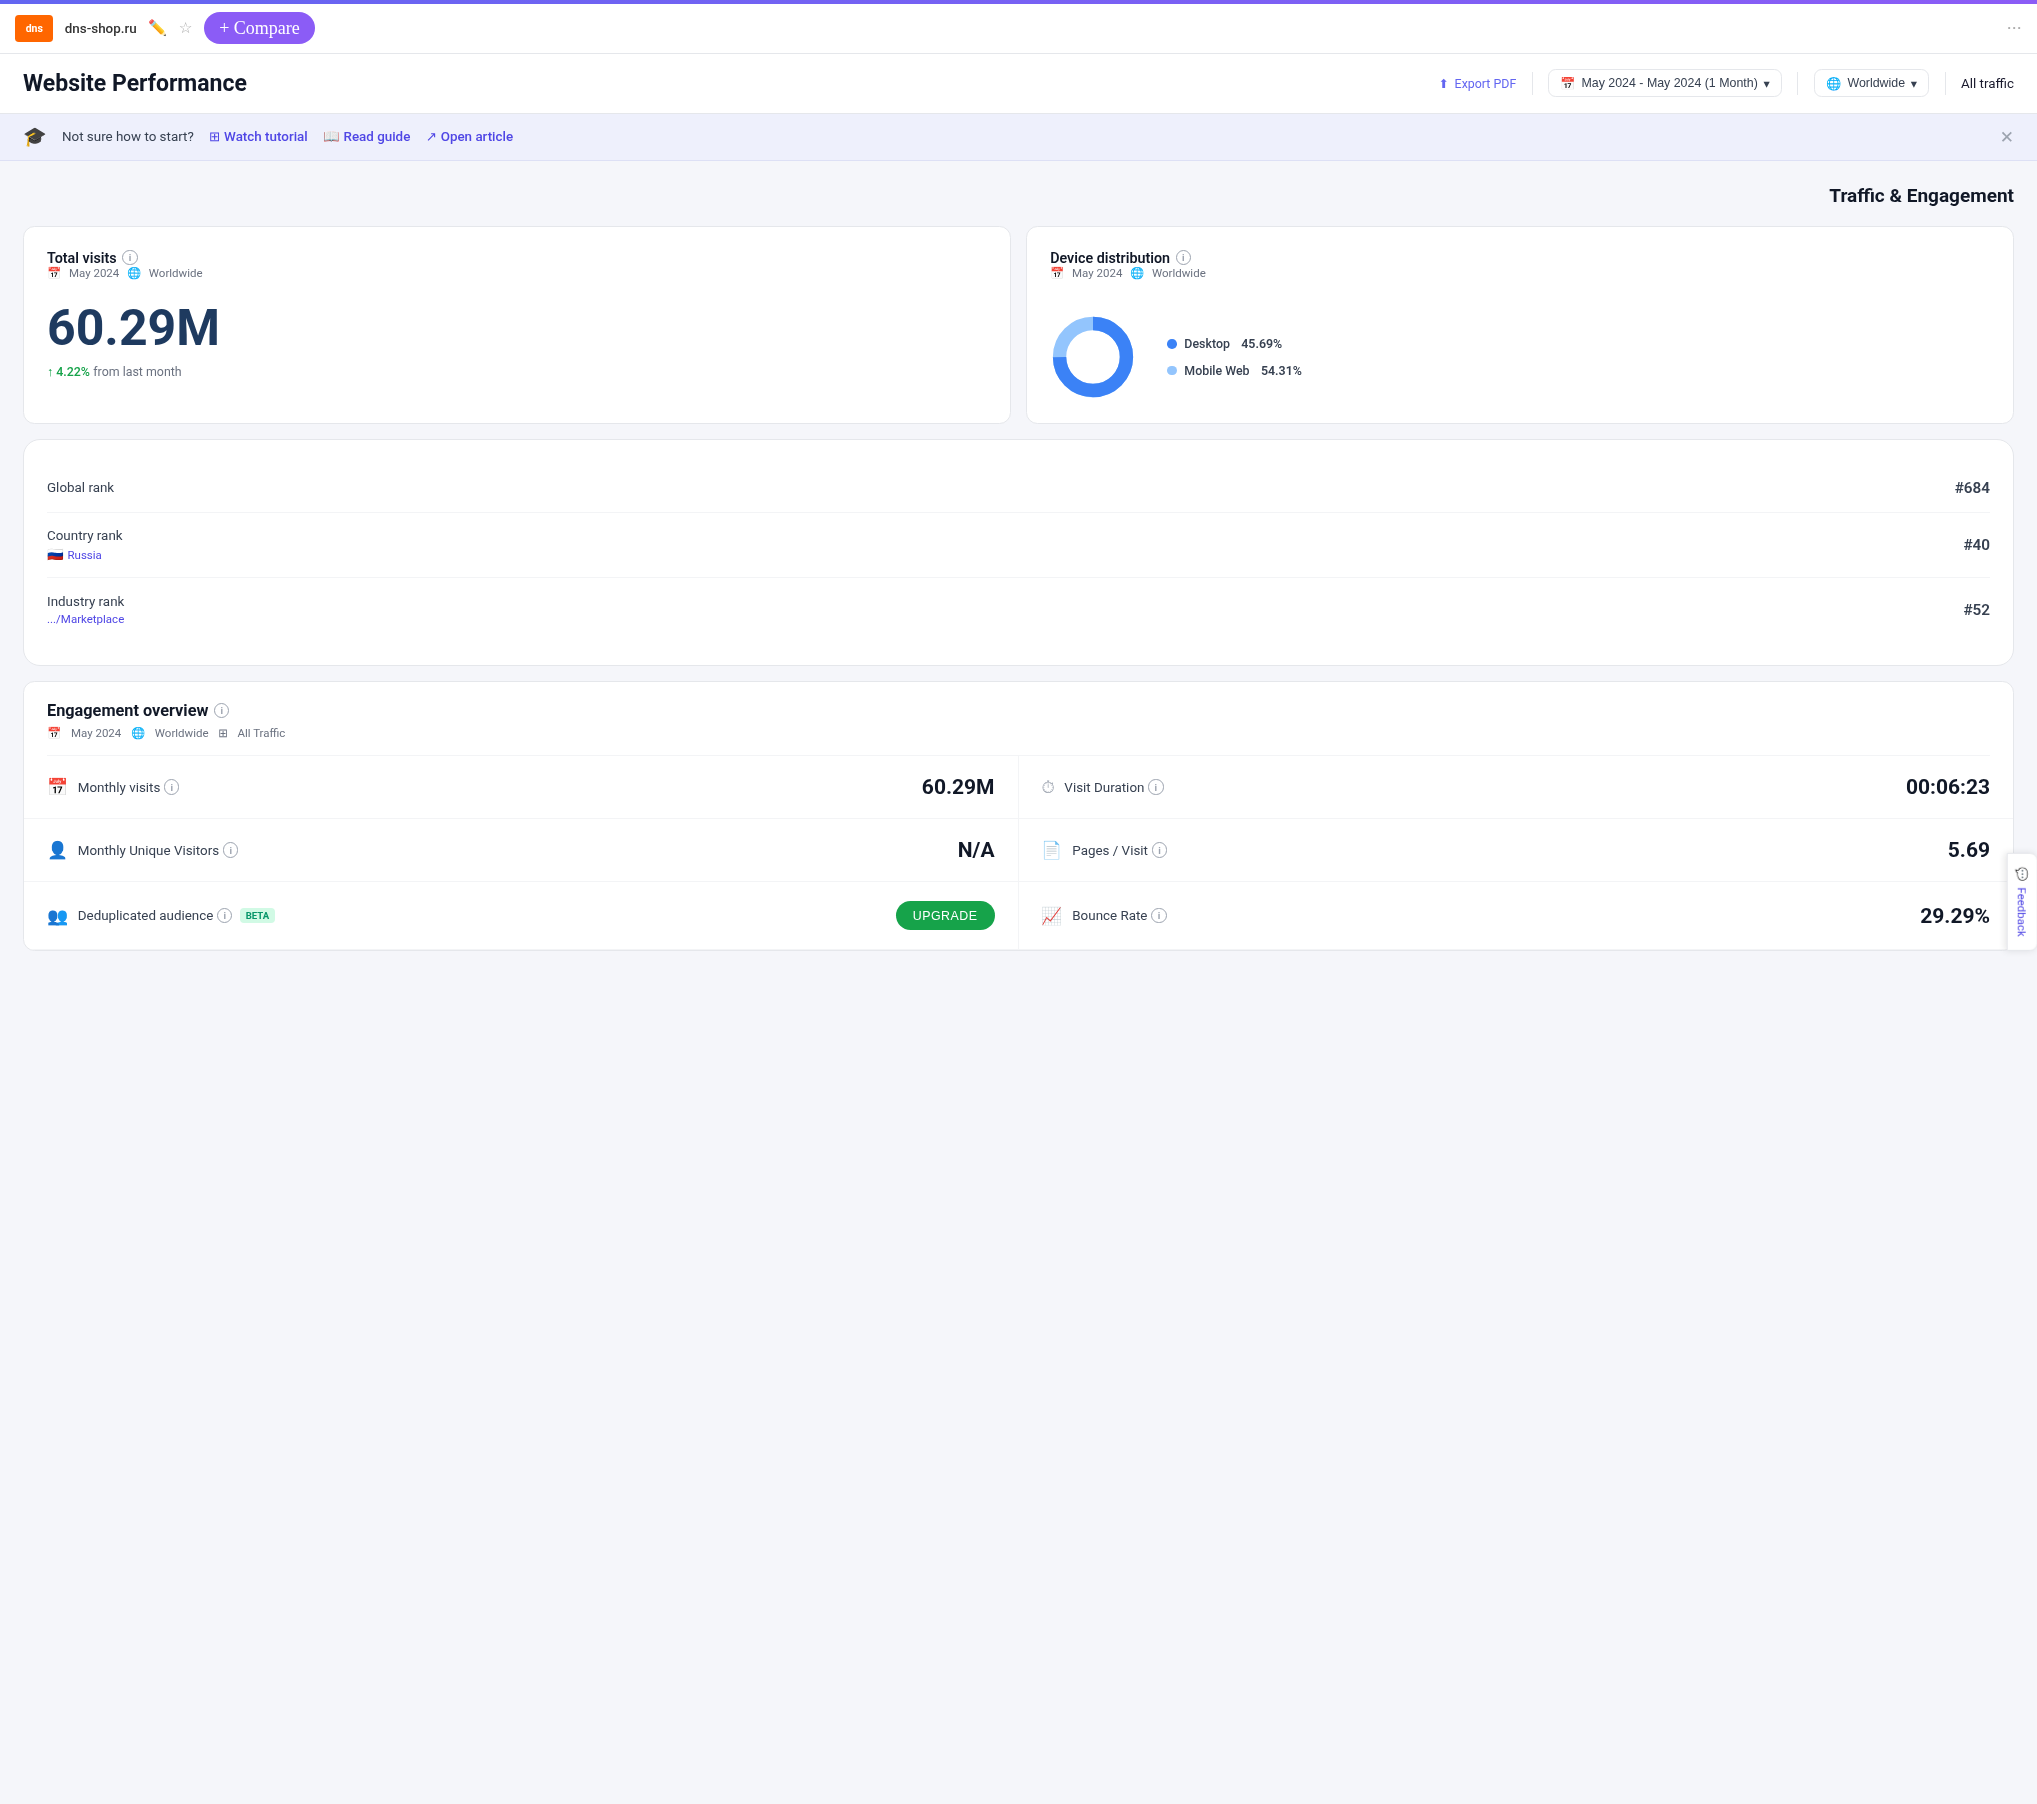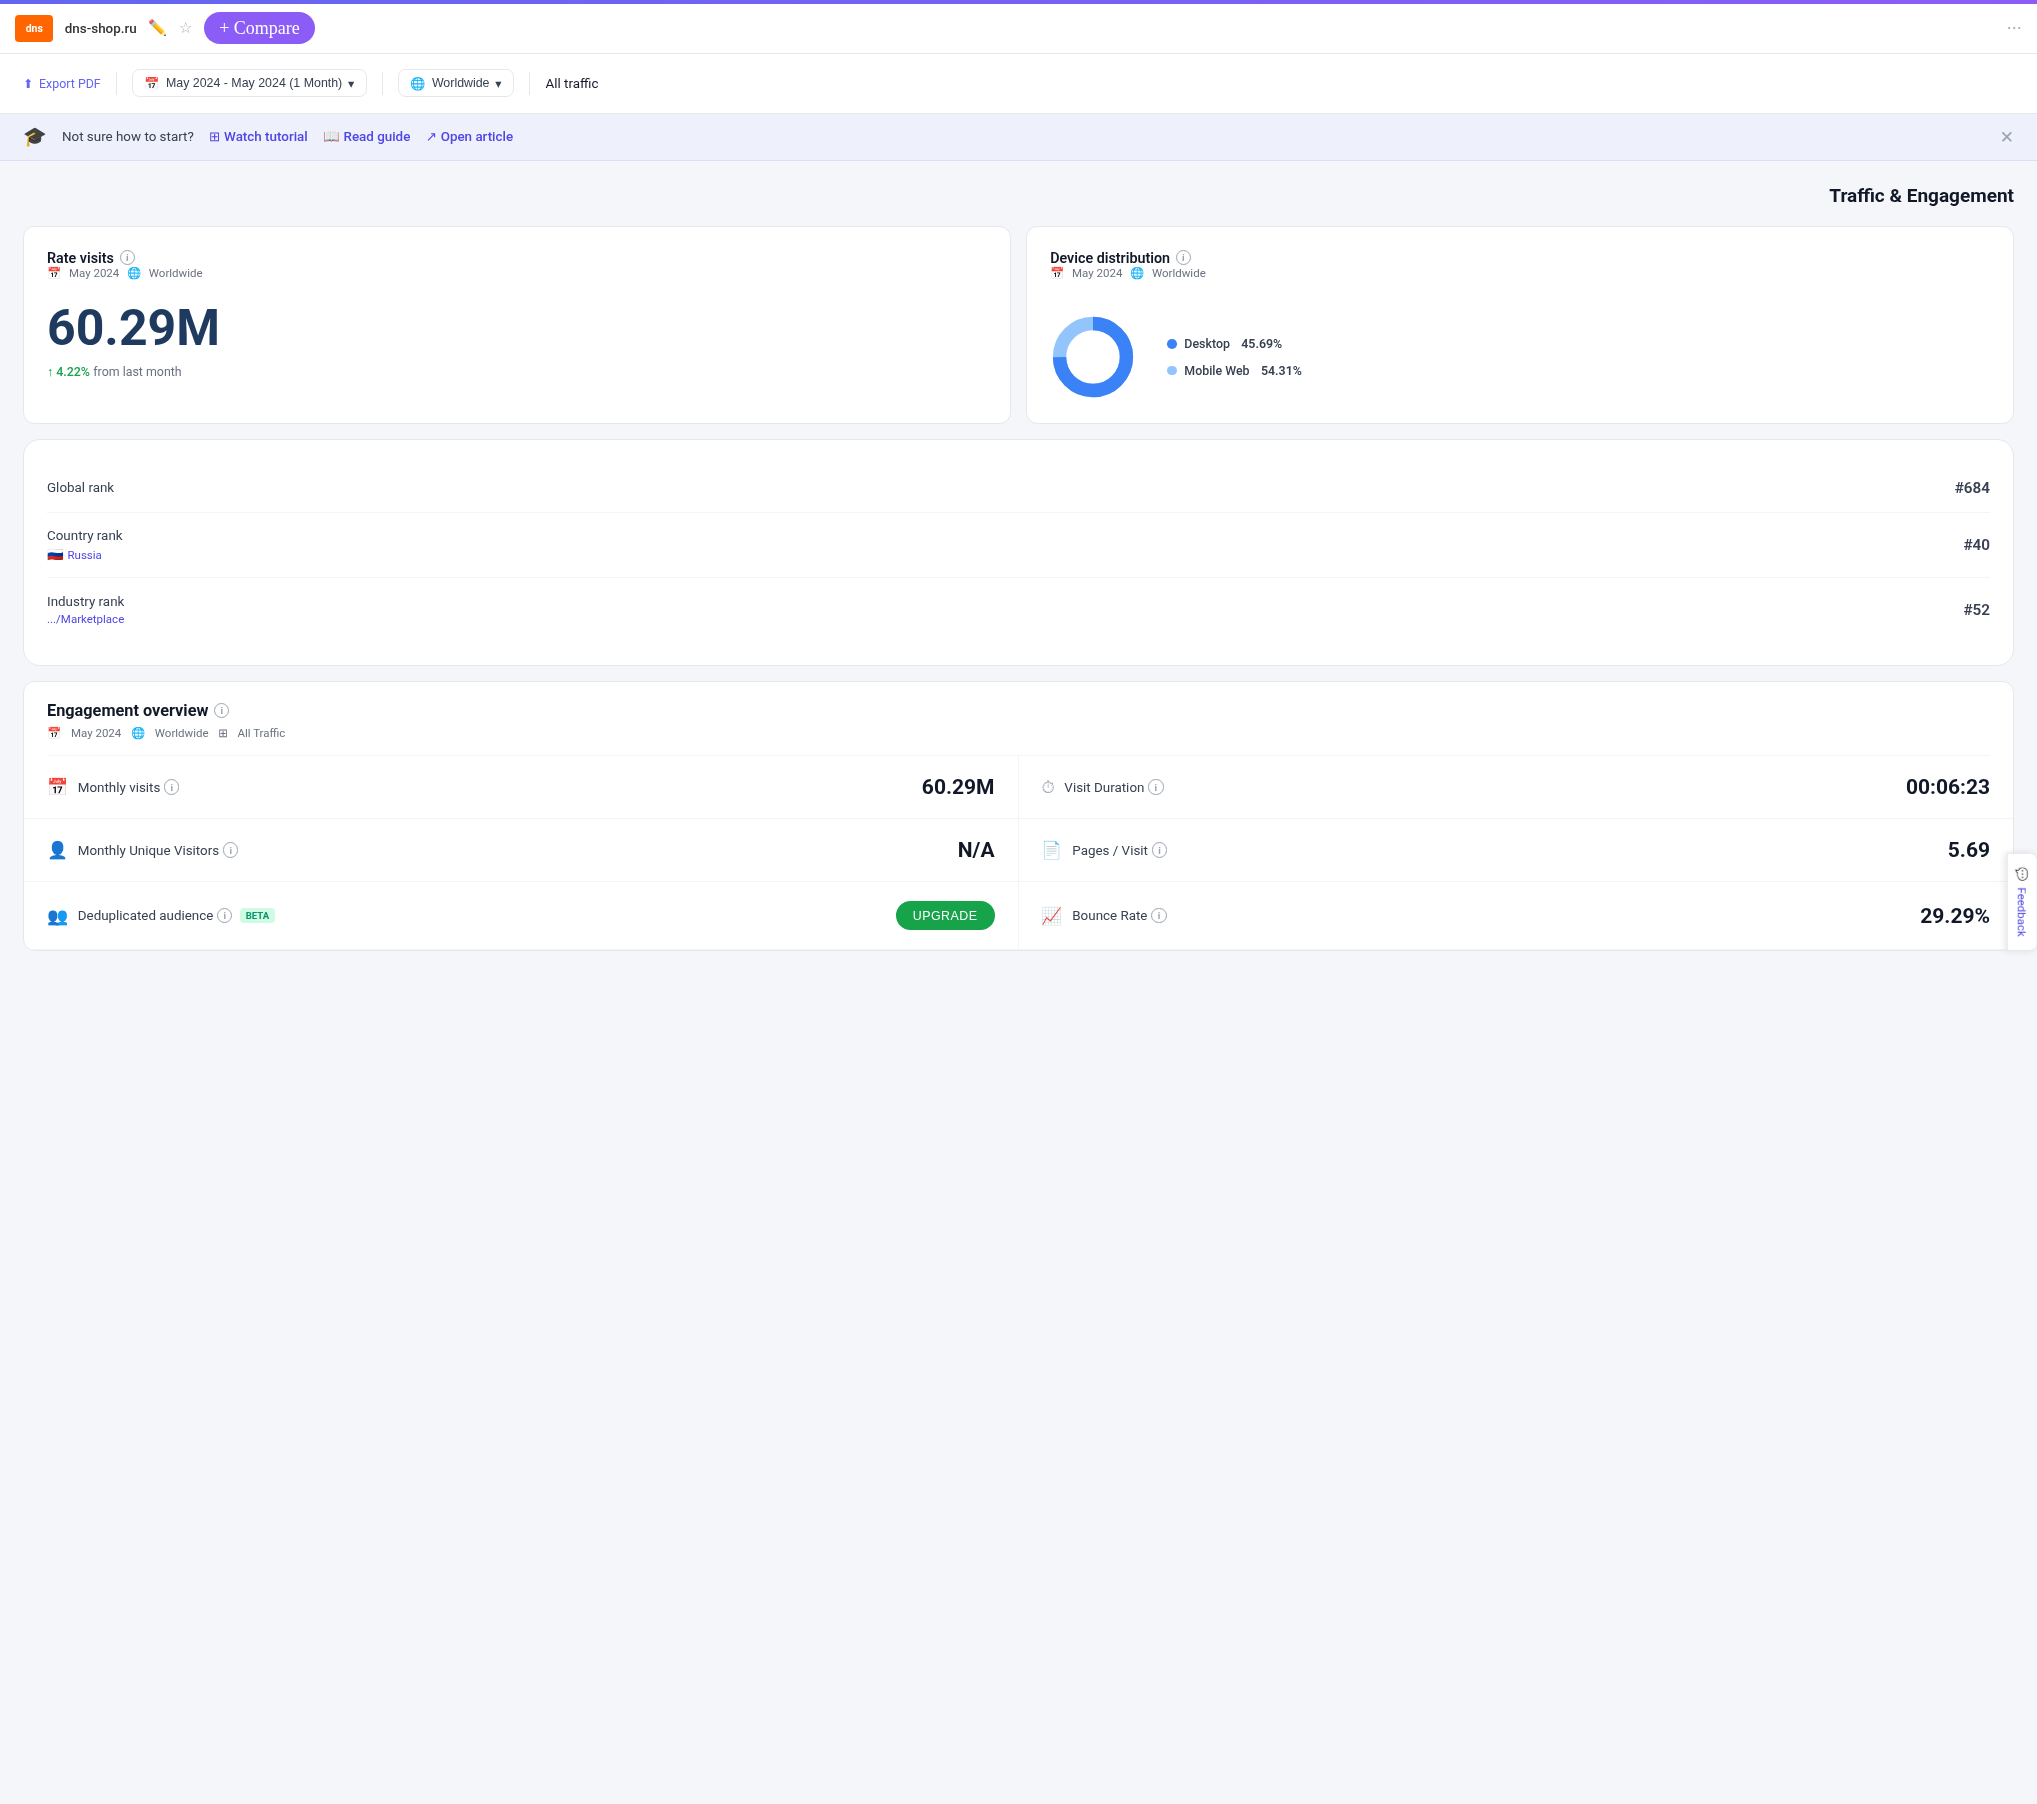--- a/index.html
+++ b/index.html
@@ -258,20 +258,21 @@
 <div class="browser-bar">
   <div class="site-favicon">dns</div>
   <span class="site-url">dns-shop.ru</span>
   <span class="edit-icon">✏️</span>
   <span class="star-icon">☆</span>
   <button class="compare-btn">+ Compare</button>
   <span class="more-dots">···</span>
 </div>
 
 <div class="page-header">
+  <h1 class="page-title">Website Performance</h1>
 
   <a class="header-action">
     <span>⬆</span>
     <span>Export PDF</span>
   </a>
 
   <div class="header-separator"></div>
 
   <button class="dropdown-btn">
     <span>📅</span>
@@ -310,21 +311,21 @@
   <span class="banner-close">✕</span>
 </div>
 
 <div class="main-content">
   <h2 class="section-title">Traffic &amp; Engagement</h2>
 
   <div class="cards-row">
 
     <div class="card">
       <div class="card-title">
-        <span>Rate visits</span>
+        <span>Total visits</span>
         <span class="info-icon">i</span>
       </div>
       <div class="card-meta">
         <span class="cal-icon">📅</span>
         <span>May 2024</span>
         <span>🌐</span>
         <span>Worldwide</span>
       </div>
       <div class="total-visits-value">60.29M</div>
       <div>

